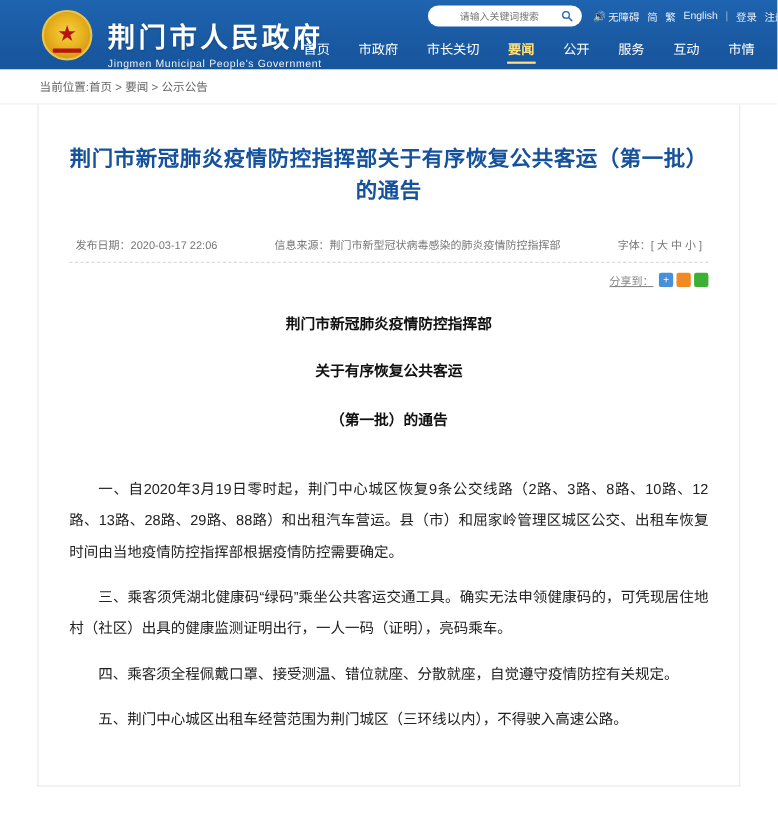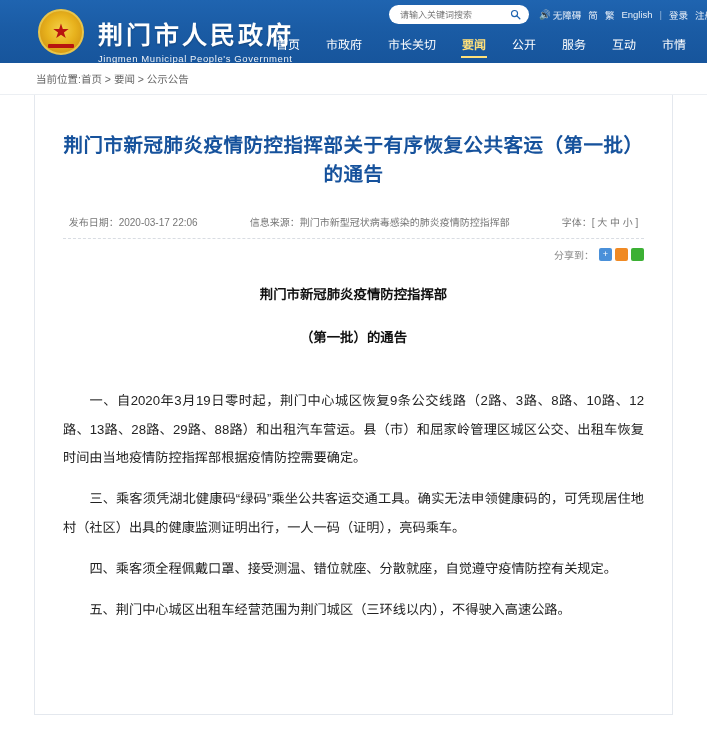--- a/index.html
+++ b/index.html
@@ -92,20 +92,21 @@
     align-items: center;
     padding: 0 4px 0 9px;
   }
   .search-box input {
     border: 0; outline: 0;
     width: 112px;
     font-size: 9px;
     color: #999;
     font-family: "Liberation Sans", sans-serif;
     background: transparent;
+    text-align: center;
   }
   .search-icon {
     width: 11px; height: 11px;
     flex: 0 0 auto;
   }
   .search-icon svg { display: block; }
   .util-links {
     display: flex;
     align-items: center;
     gap: 7px;
@@ -191,21 +192,21 @@
   }
   .meta-row .font-size-ctrl { color: #777; }
   .share-row {
     height: 26px;
     display: flex;
     align-items: center;
     justify-content: flex-end;
     gap: 3px;
     padding-top: 6px;
   }
-  .share-label { font-size: 10px; color: #888; margin-right: 2px; }
+  .share-label { font-size: 10px; color: #888; margin-right: 2px; text-decoration: underline; }
   .share-btn {
     width: 13px; height: 13px;
     border-radius: 2px;
     display: inline-block;
     font-size: 9px;
     color: #fff;
     text-align: center;
     line-height: 13px;
   }
   .share-plus { background: #4a90d9; }
@@ -295,20 +296,21 @@
       <div class="share-row">
         <span class="share-label">分享到：</span>
         <span class="share-btn share-plus">+</span>
         <span class="share-btn share-rss"></span>
         <span class="share-btn share-wx"></span>
       </div>
 
       <div class="doc-body">
         <div class="doc-center">
           <p>荆门市新冠肺炎疫情防控指挥部</p>
+          <p>关于有序恢复公共客运</p>
           <p>（第一批）的通告</p>
         </div>
 
         <div style="height:18px"></div>
 
         <p>一、自2020年3月19日零时起，荆门中心城区恢复9条公交线路（2路、3路、8路、10路、12路、13路、28路、29路、88路）和出租汽车营运。县（市）和屈家岭管理区城区公交、出租车恢复时间由当地疫情防控指挥部根据疫情防控需要确定。</p>
         <p>三、乘客须凭湖北健康码“绿码”乘坐公共客运交通工具。确实无法申领健康码的，可凭现居住地村（社区）出具的健康监测证明出行，一人一码（证明），亮码乘车。</p>
         <p>四、乘客须全程佩戴口罩、接受测温、错位就座、分散就座，自觉遵守疫情防控有关规定。</p>
         <p>五、荆门中心城区出租车经营范围为荆门城区（三环线以内），不得驶入高速公路。</p>
 

